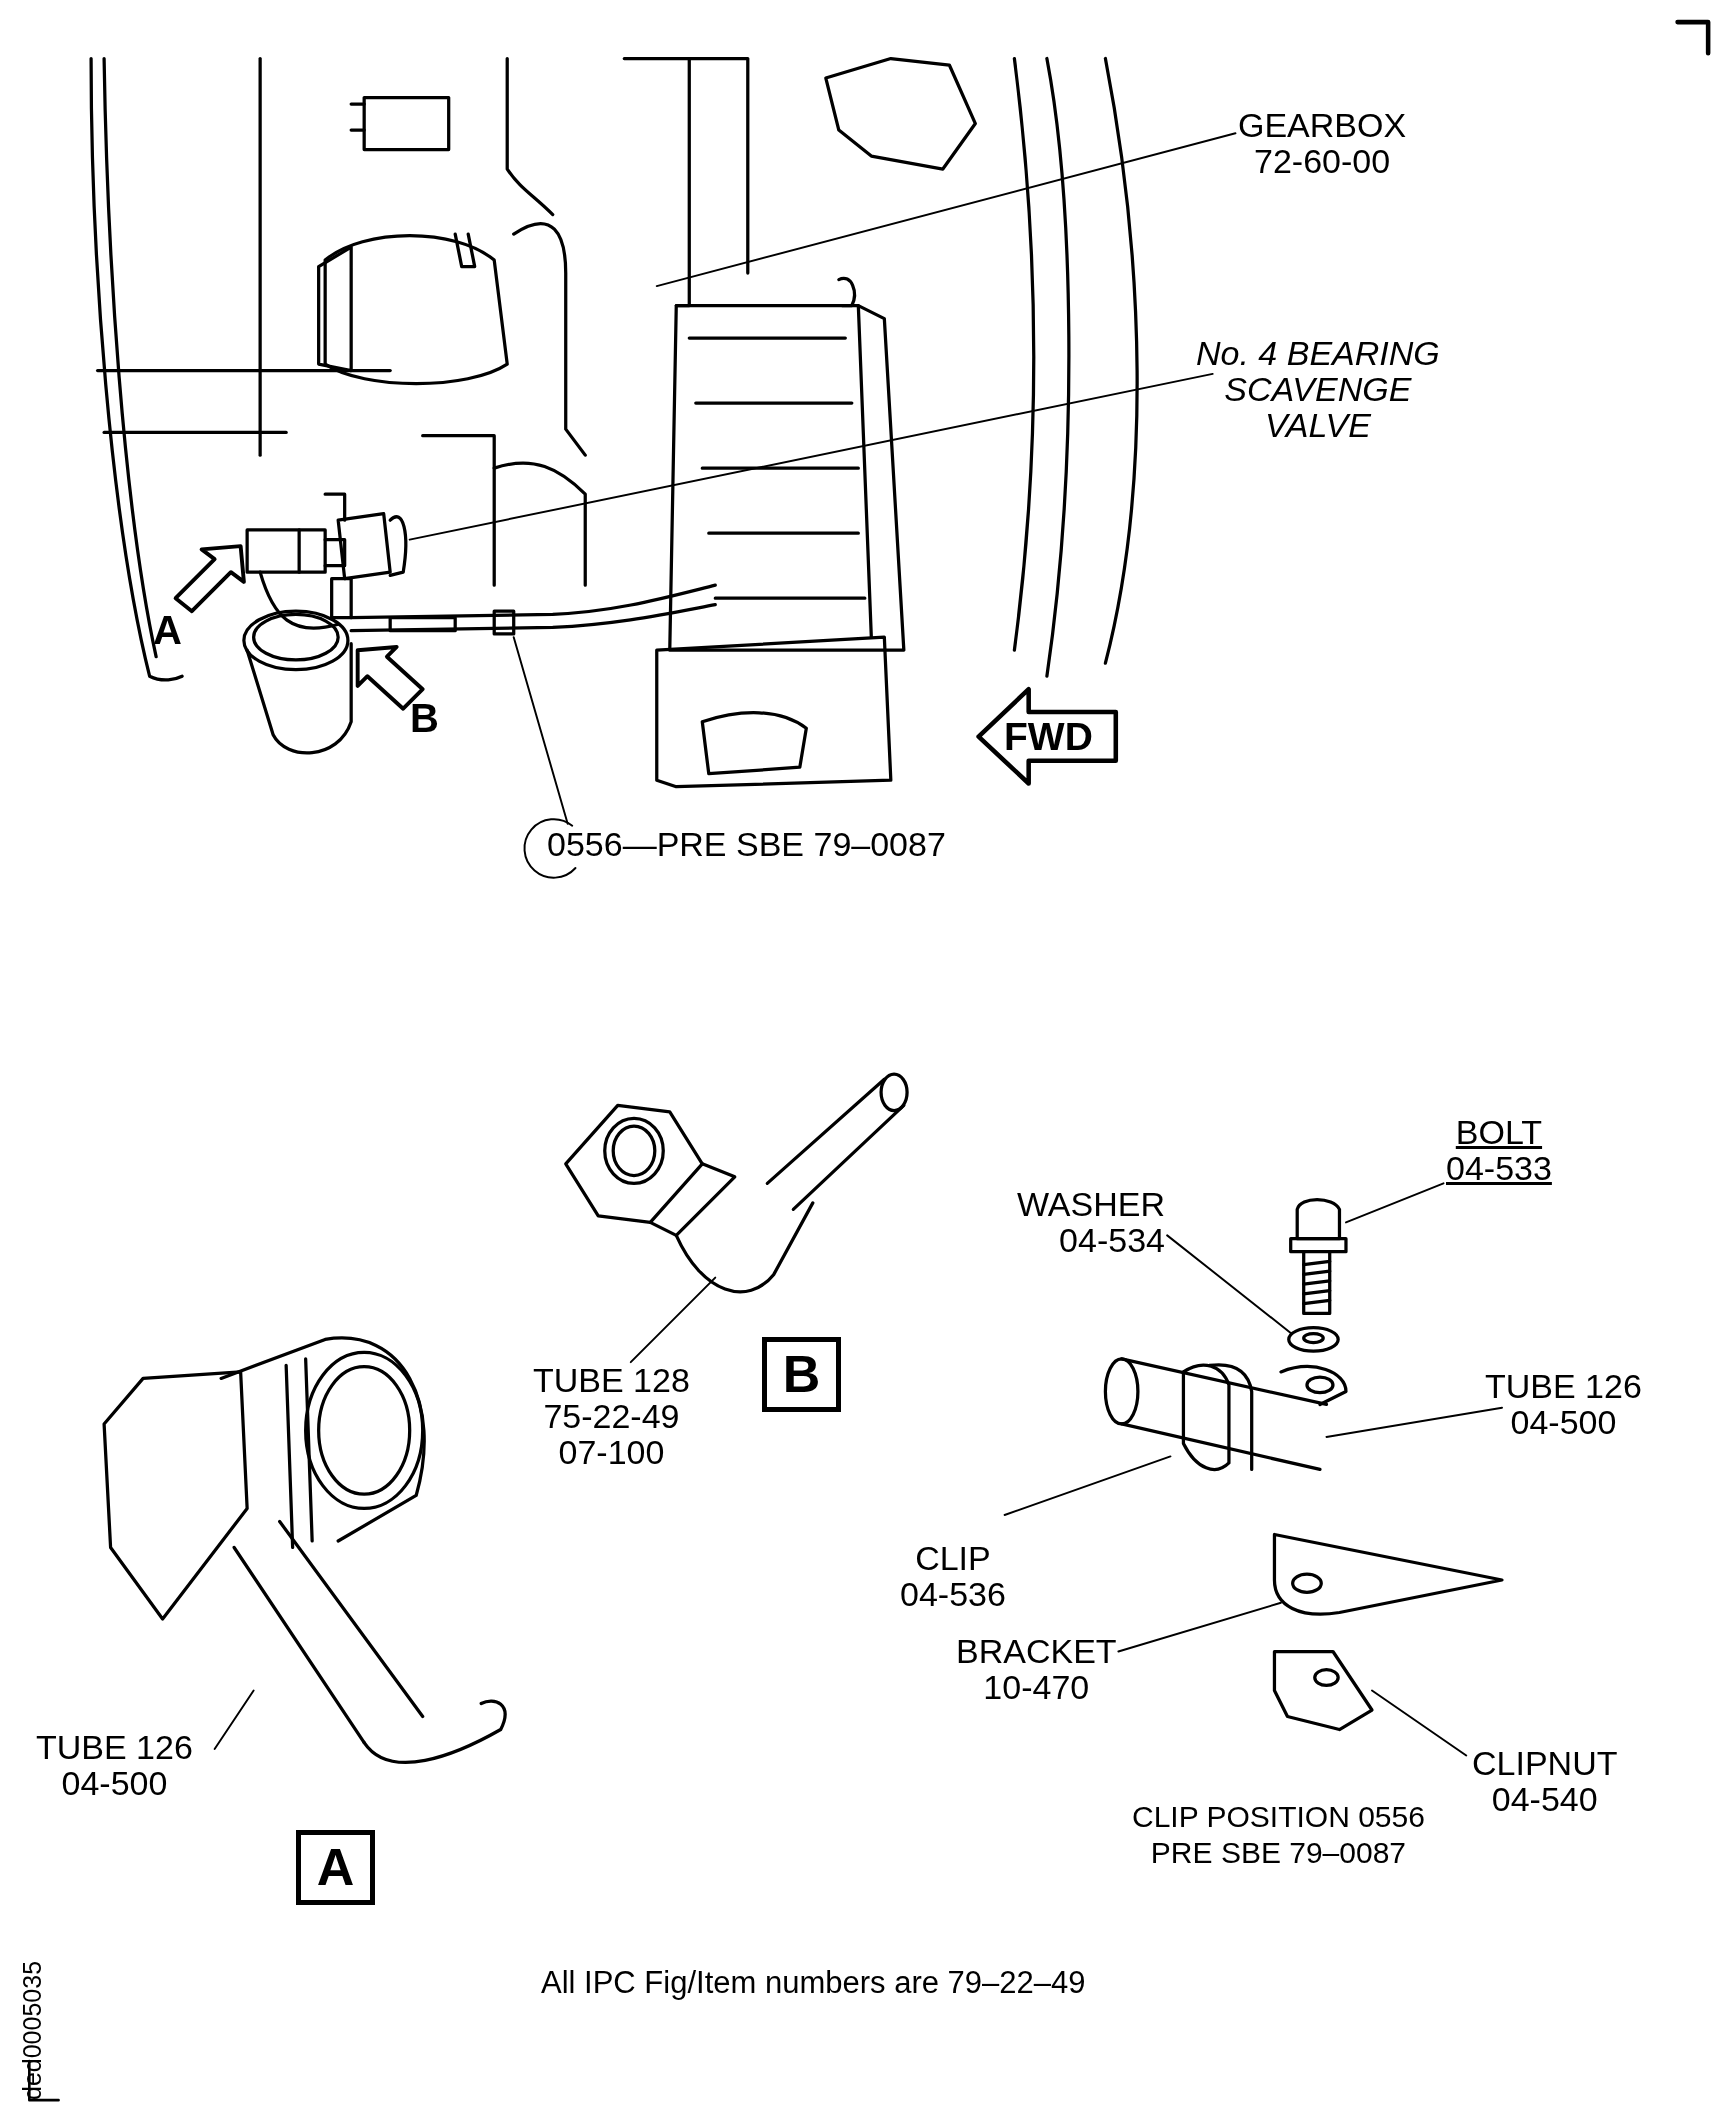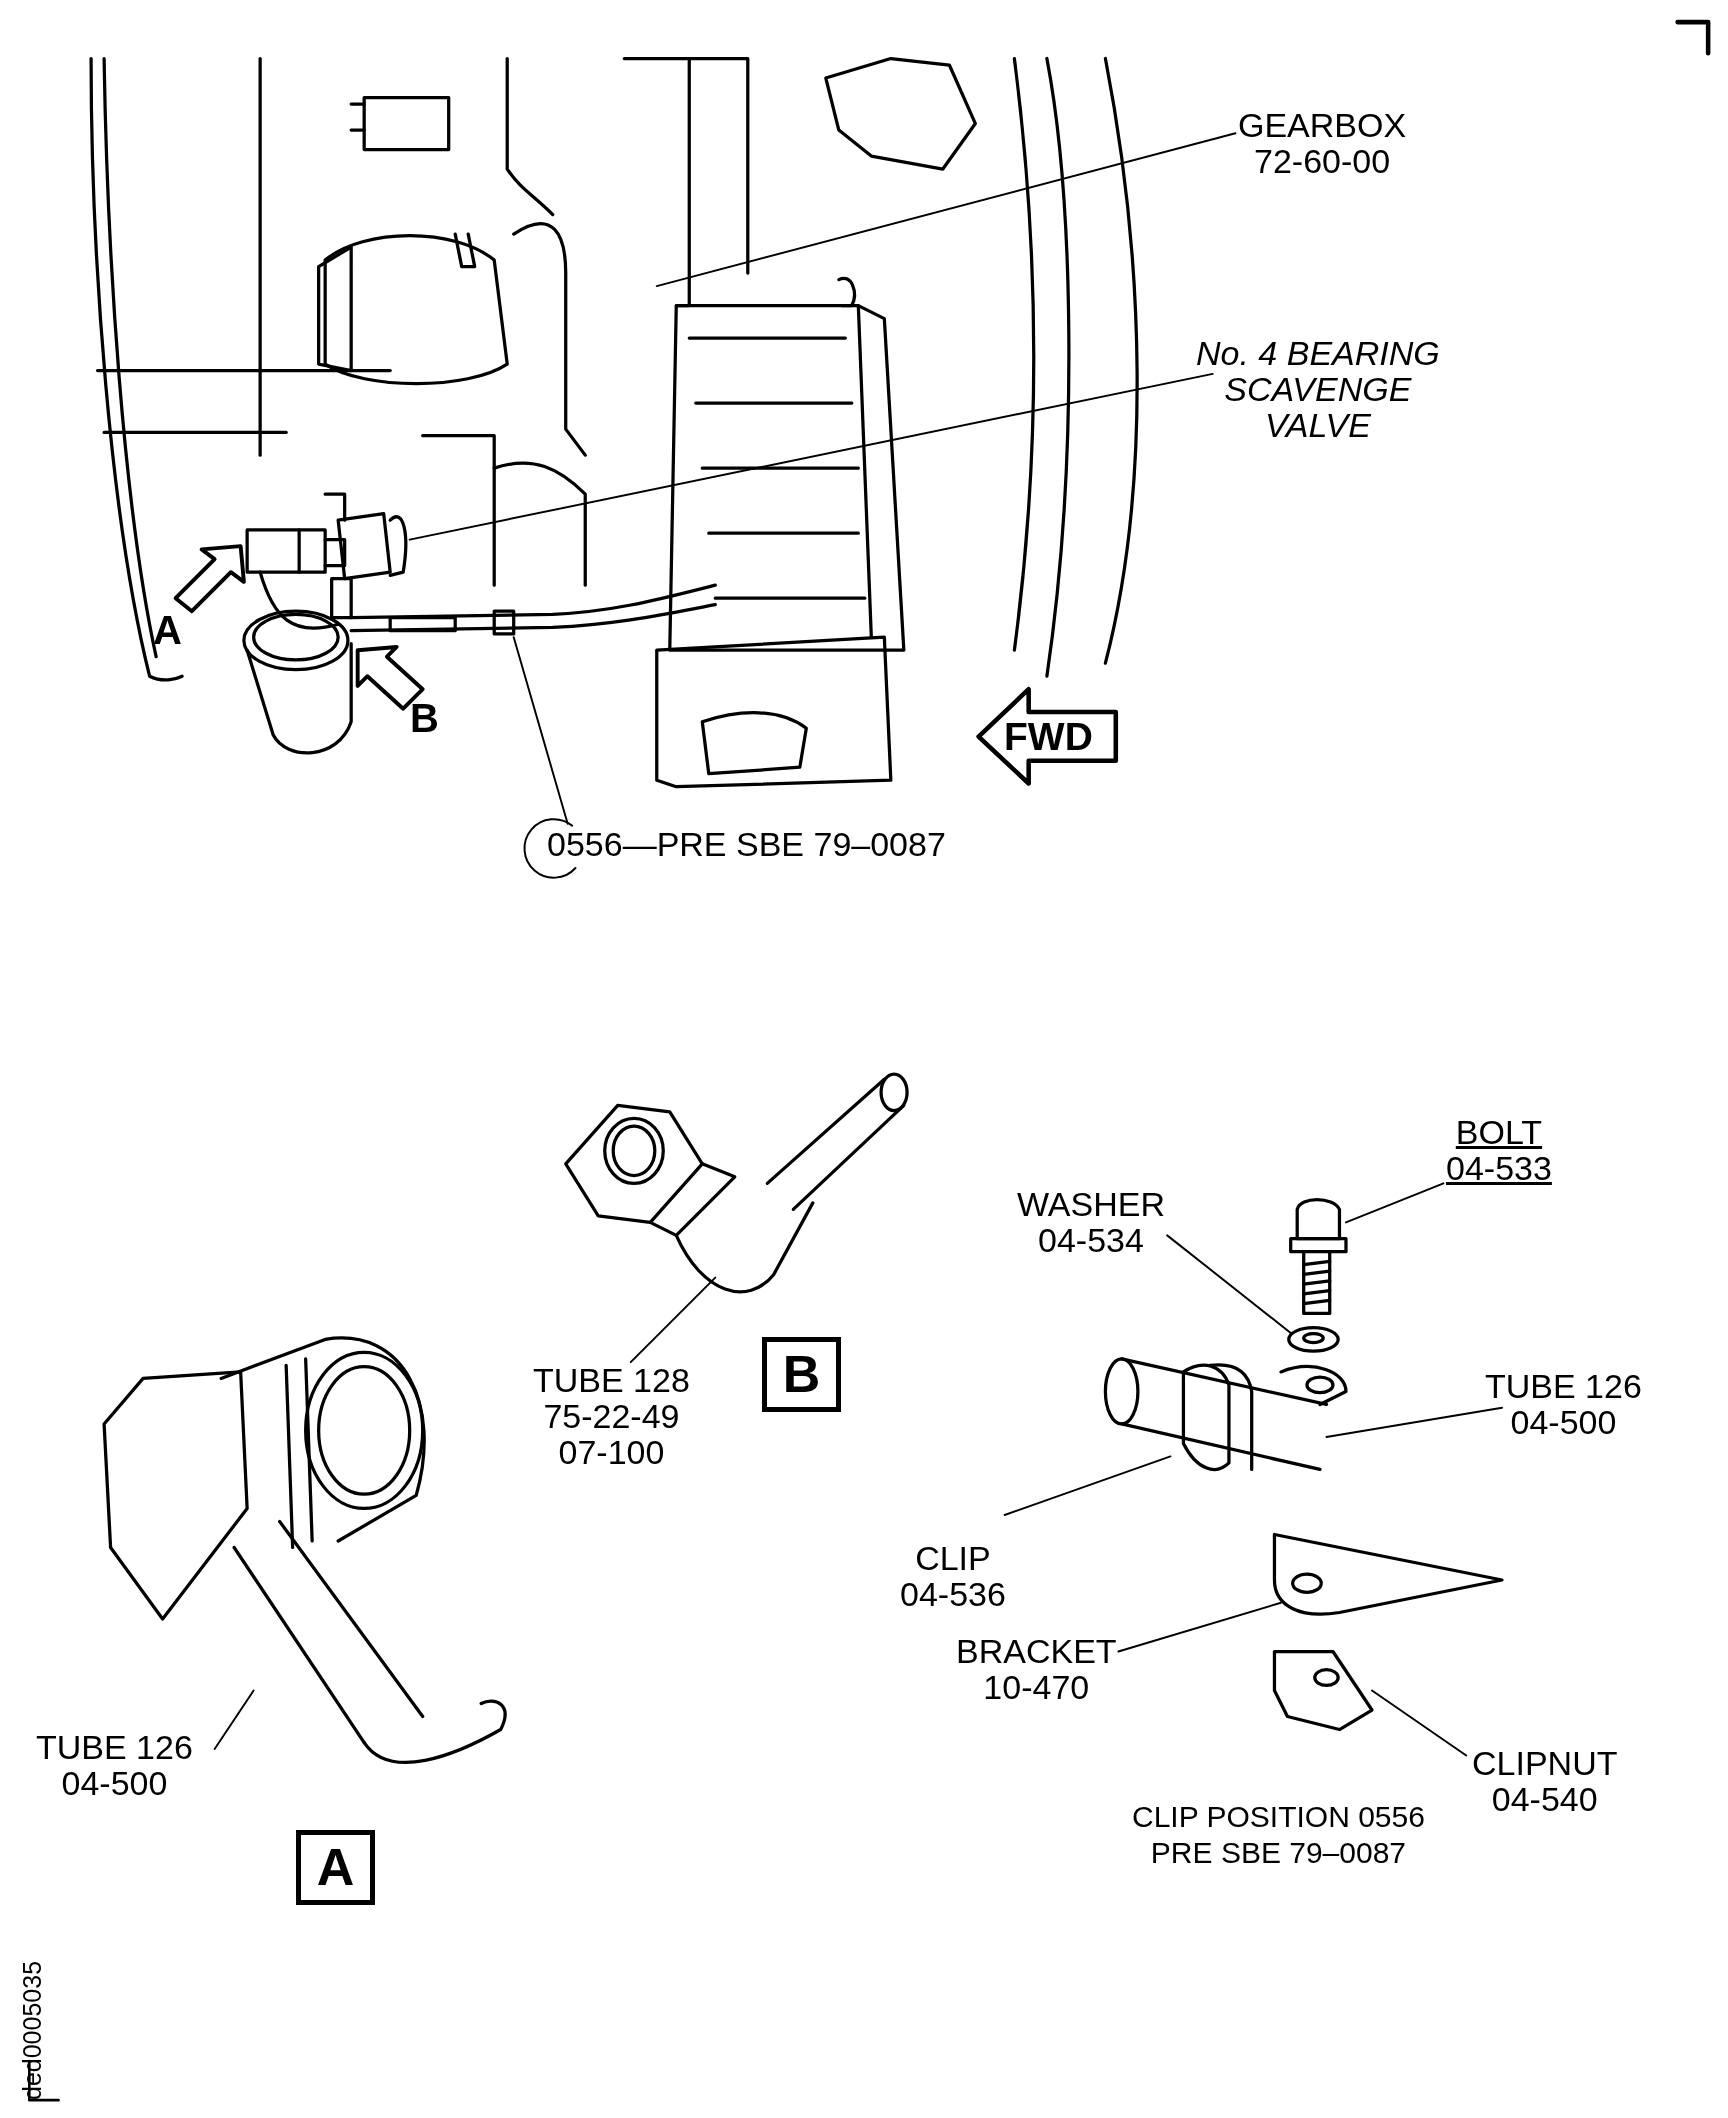--- a/index.html
+++ b/index.html
@@ -178,21 +178,21 @@
 <div class="lbl" style="left:36px; top:1729px;">
   <span class="l">TUBE 126</span>
   <span class="l">04-500</span>
 </div>
 <div class="boxlbl" style="left:296px; top:1830px;">A</div>
 
 <div class="lbl" style="left:1446px; top:1114px;text-decoration:underline;">
   <span class="l">BOLT</span>
   <span class="l">04-533</span>
 </div>
-<div class="lbl" style="left:1017px; top:1186px;">
+<div class="lbl" style="left:1017px; top:1186px;text-align:right;">
   <span class="l">WASHER</span>
   <span class="l">04-534</span>
 </div>
 <div class="lbl" style="left:1485px; top:1368px;">
   <span class="l">TUBE 126</span>
   <span class="l">04-500</span>
 </div>
 <div class="lbl" style="left:900px; top:1540px;">
   <span class="l">CLIP</span>
   <span class="l">04-536</span>
@@ -204,16 +204,17 @@
 <div class="lbl" style="left:1472px; top:1745px;">
   <span class="l">CLIPNUT</span>
   <span class="l">04-540</span>
 </div>
 <div class="lbl" style="left:1132px; top:1799px; font-size:30px; line-height:36px;">
   <span class="l">CLIP POSITION 0556</span>
   <span class="l">PRE SBE 79–0087</span>
 </div>
 
 <div class="note" style="left:541px; top:1965px;">
+  <span class="l" style="display:block">All IPC Fig/Item numbers are 79–22–49</span>
 </div>
 
 <div class="docid">ded0005035</div>
 
 
 </body></html>

